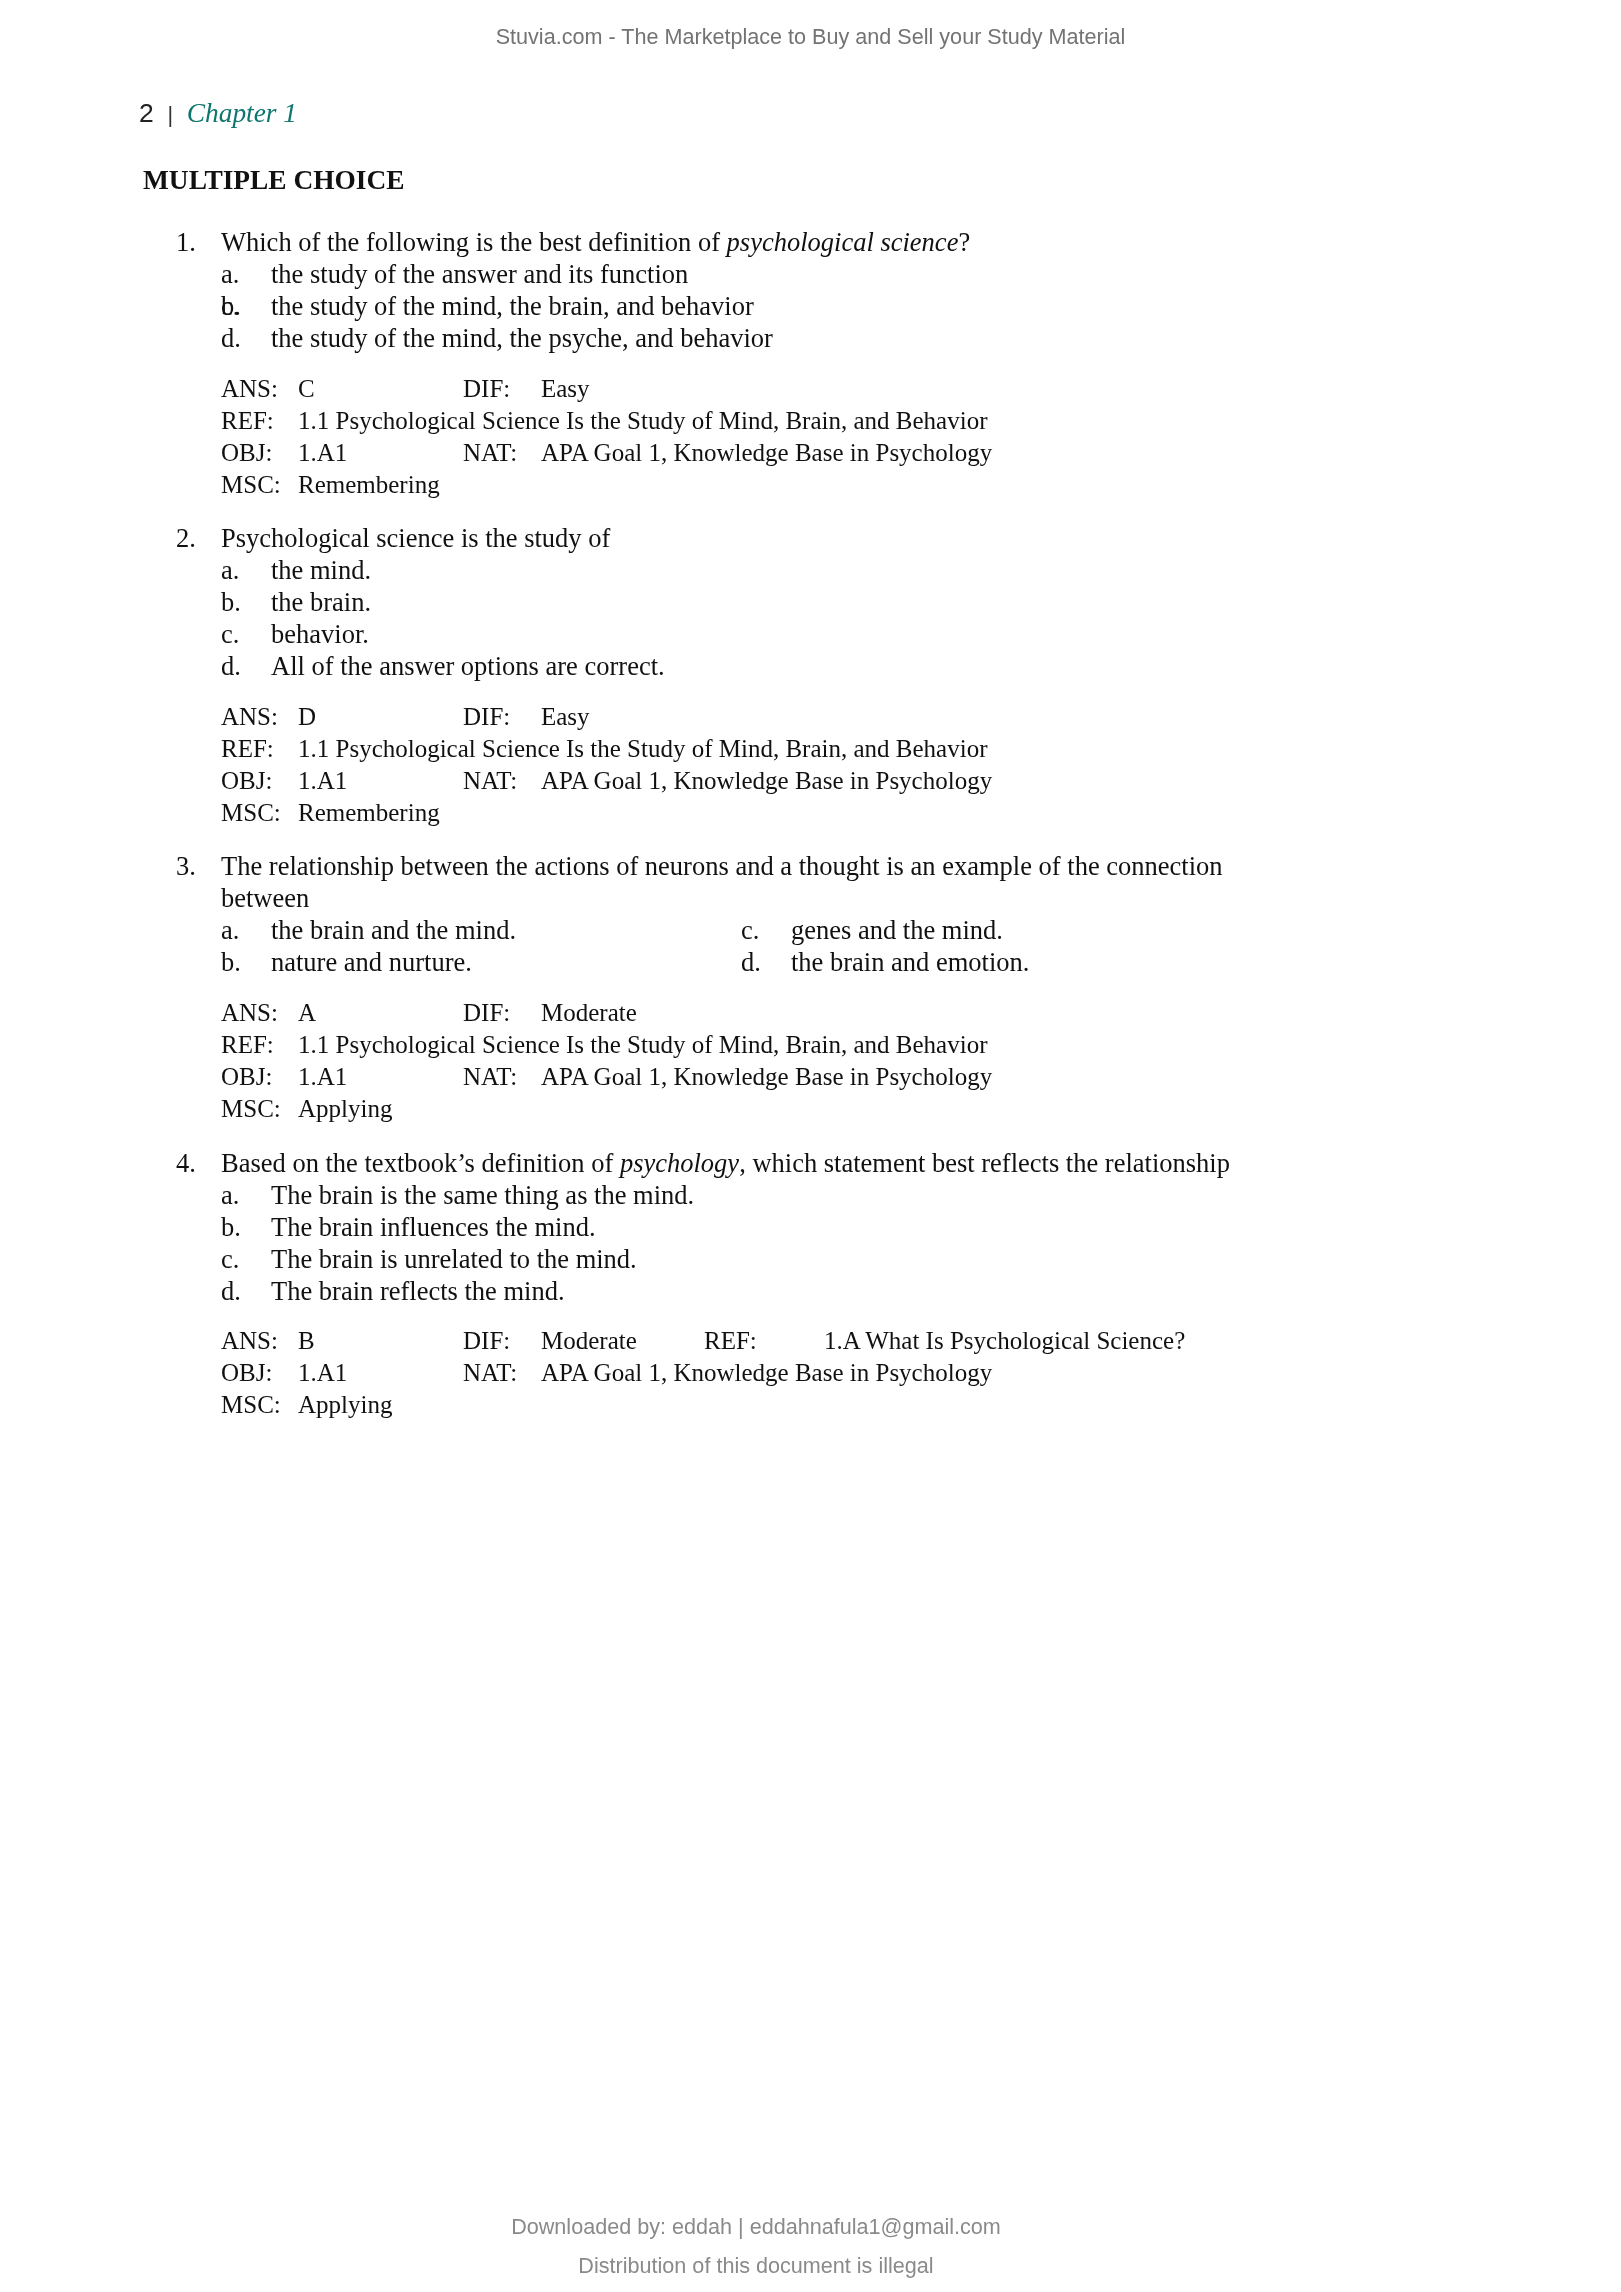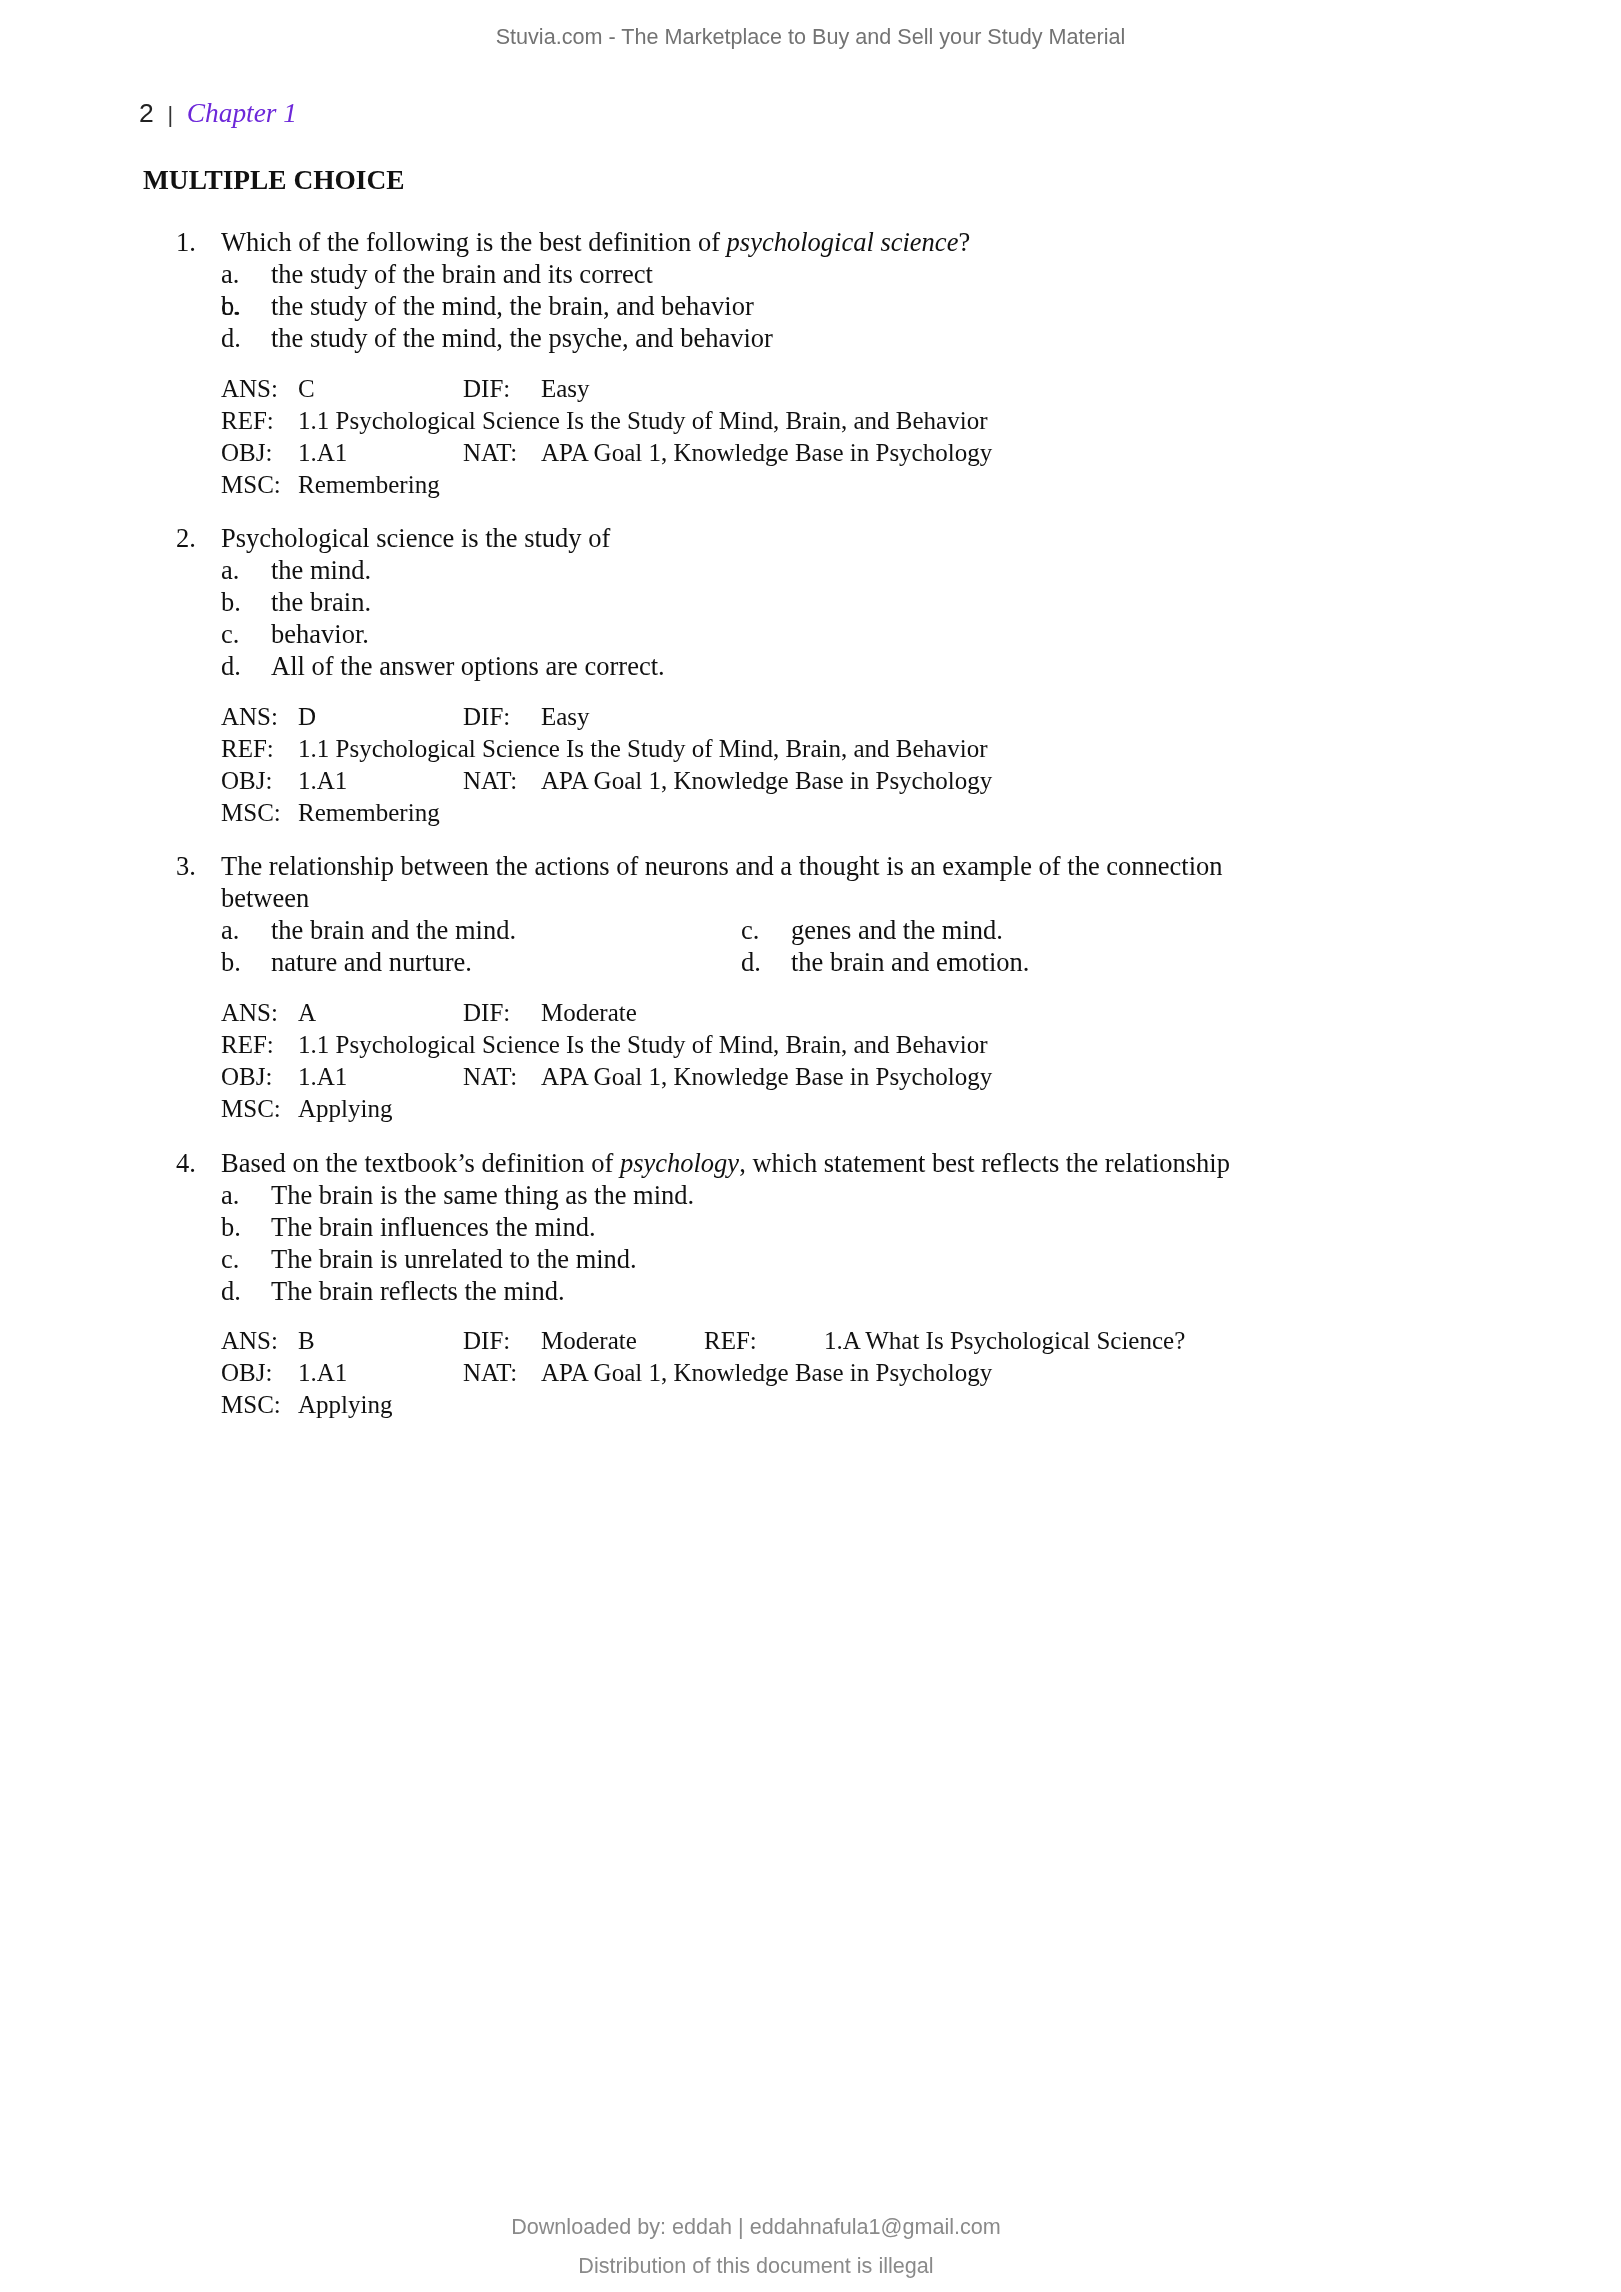--- a/index.html
+++ b/index.html
@@ -12,21 +12,21 @@
     position: absolute; top: 23.5px; left: 0; width: 1621px; text-align: center;
     font-family: "Liberation Sans", "DejaVu Sans", sans-serif;
     font-size: 21.6px; color: #737373;
   }
   .running-head {
     position: absolute; top: 98px; left: 139px;
     font-size: 27.4px; display: flex; align-items: baseline;
   }
   .running-head .pg { font-family: "Liberation Sans", "DejaVu Sans", sans-serif; font-size: 26.5px; color: #222; }
   .running-head .sep { font-family: "Liberation Sans", "DejaVu Sans", sans-serif; font-size: 21.6px; margin: 0 13.7px 0 13.7px; color: #333; }
-  .running-head .chap { font-style: italic; color: #6d28d9; }
+  .running-head .chap { font-style: italic; color: #0f766e; }
   .section-title {
     position: absolute; top: 165px; left: 143px;
     font-weight: bold; font-size: 27.4px; letter-spacing: 0px;
   }
   .questions { position: absolute; top: 226px; left: 0; width: 1621px; }
   .q { position: relative; margin-bottom: 21.6px; }
   .q-line {
     font-size: 26.5px; line-height: 32px; position: relative;
     padding-left: 221px; width: 1059px;
   }
@@ -72,21 +72,21 @@
 
 <div class="section-title">MULTIPLE CHOICE</div>
 
 <div class="questions">
 
   <div class="q">
     <div class="q-line">
       <span class="q-num">1.</span>
       <span>Which of the following is the best definition of </span><span class="em">psychological science</span><span>?</span>
     </div>
-    <div class="opt"><span class="opt-letter">a.</span><span>the study of the brain and its correct</span></div>
+    <div class="opt"><span class="opt-letter">a.</span><span>the study of the answer and its function</span></div>
     <div class="opt"><span class="opt-letter">b.</span></div>
     <div class="opt"><span class="opt-letter">c.</span><span>the study of the mind, the brain, and behavior</span></div>
     <div class="opt"><span class="opt-letter">d.</span><span>the study of the mind, the psyche, and behavior</span></div>
     <div class="meta">
       <div class="meta-row">
         <span class="c1">ANS:</span>
         <span class="c2">C</span>
         <span class="c3">DIF:</span>
         <span class="c4">Easy</span>
       </div>

